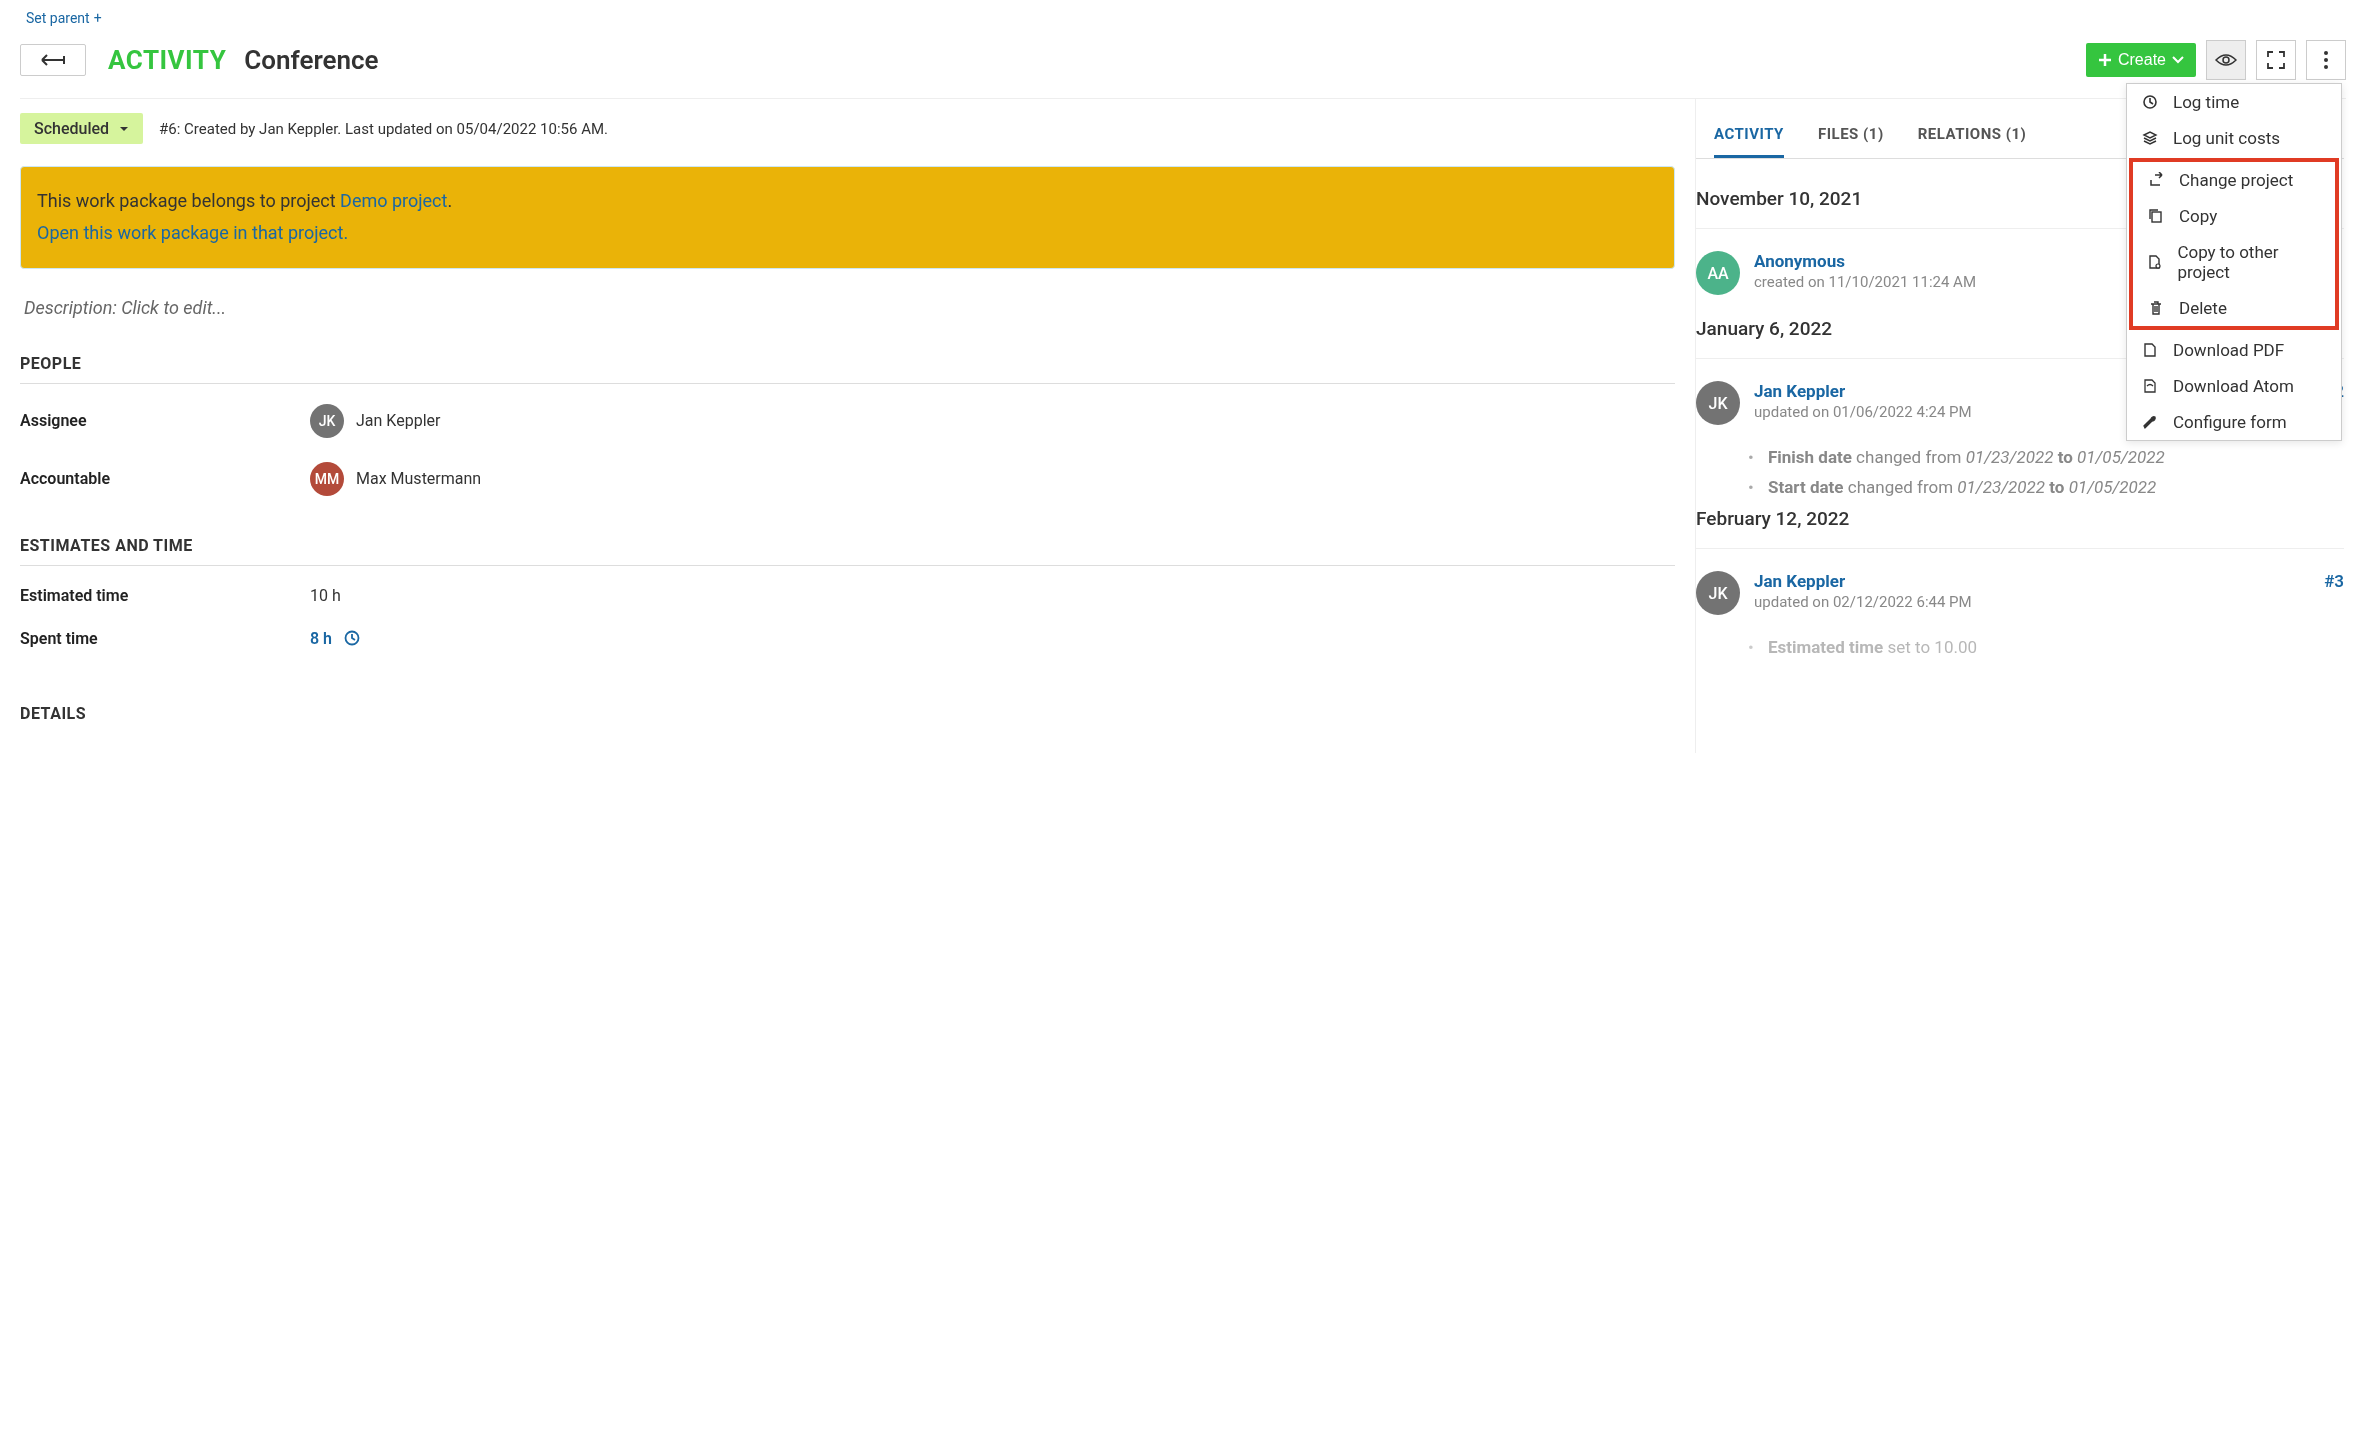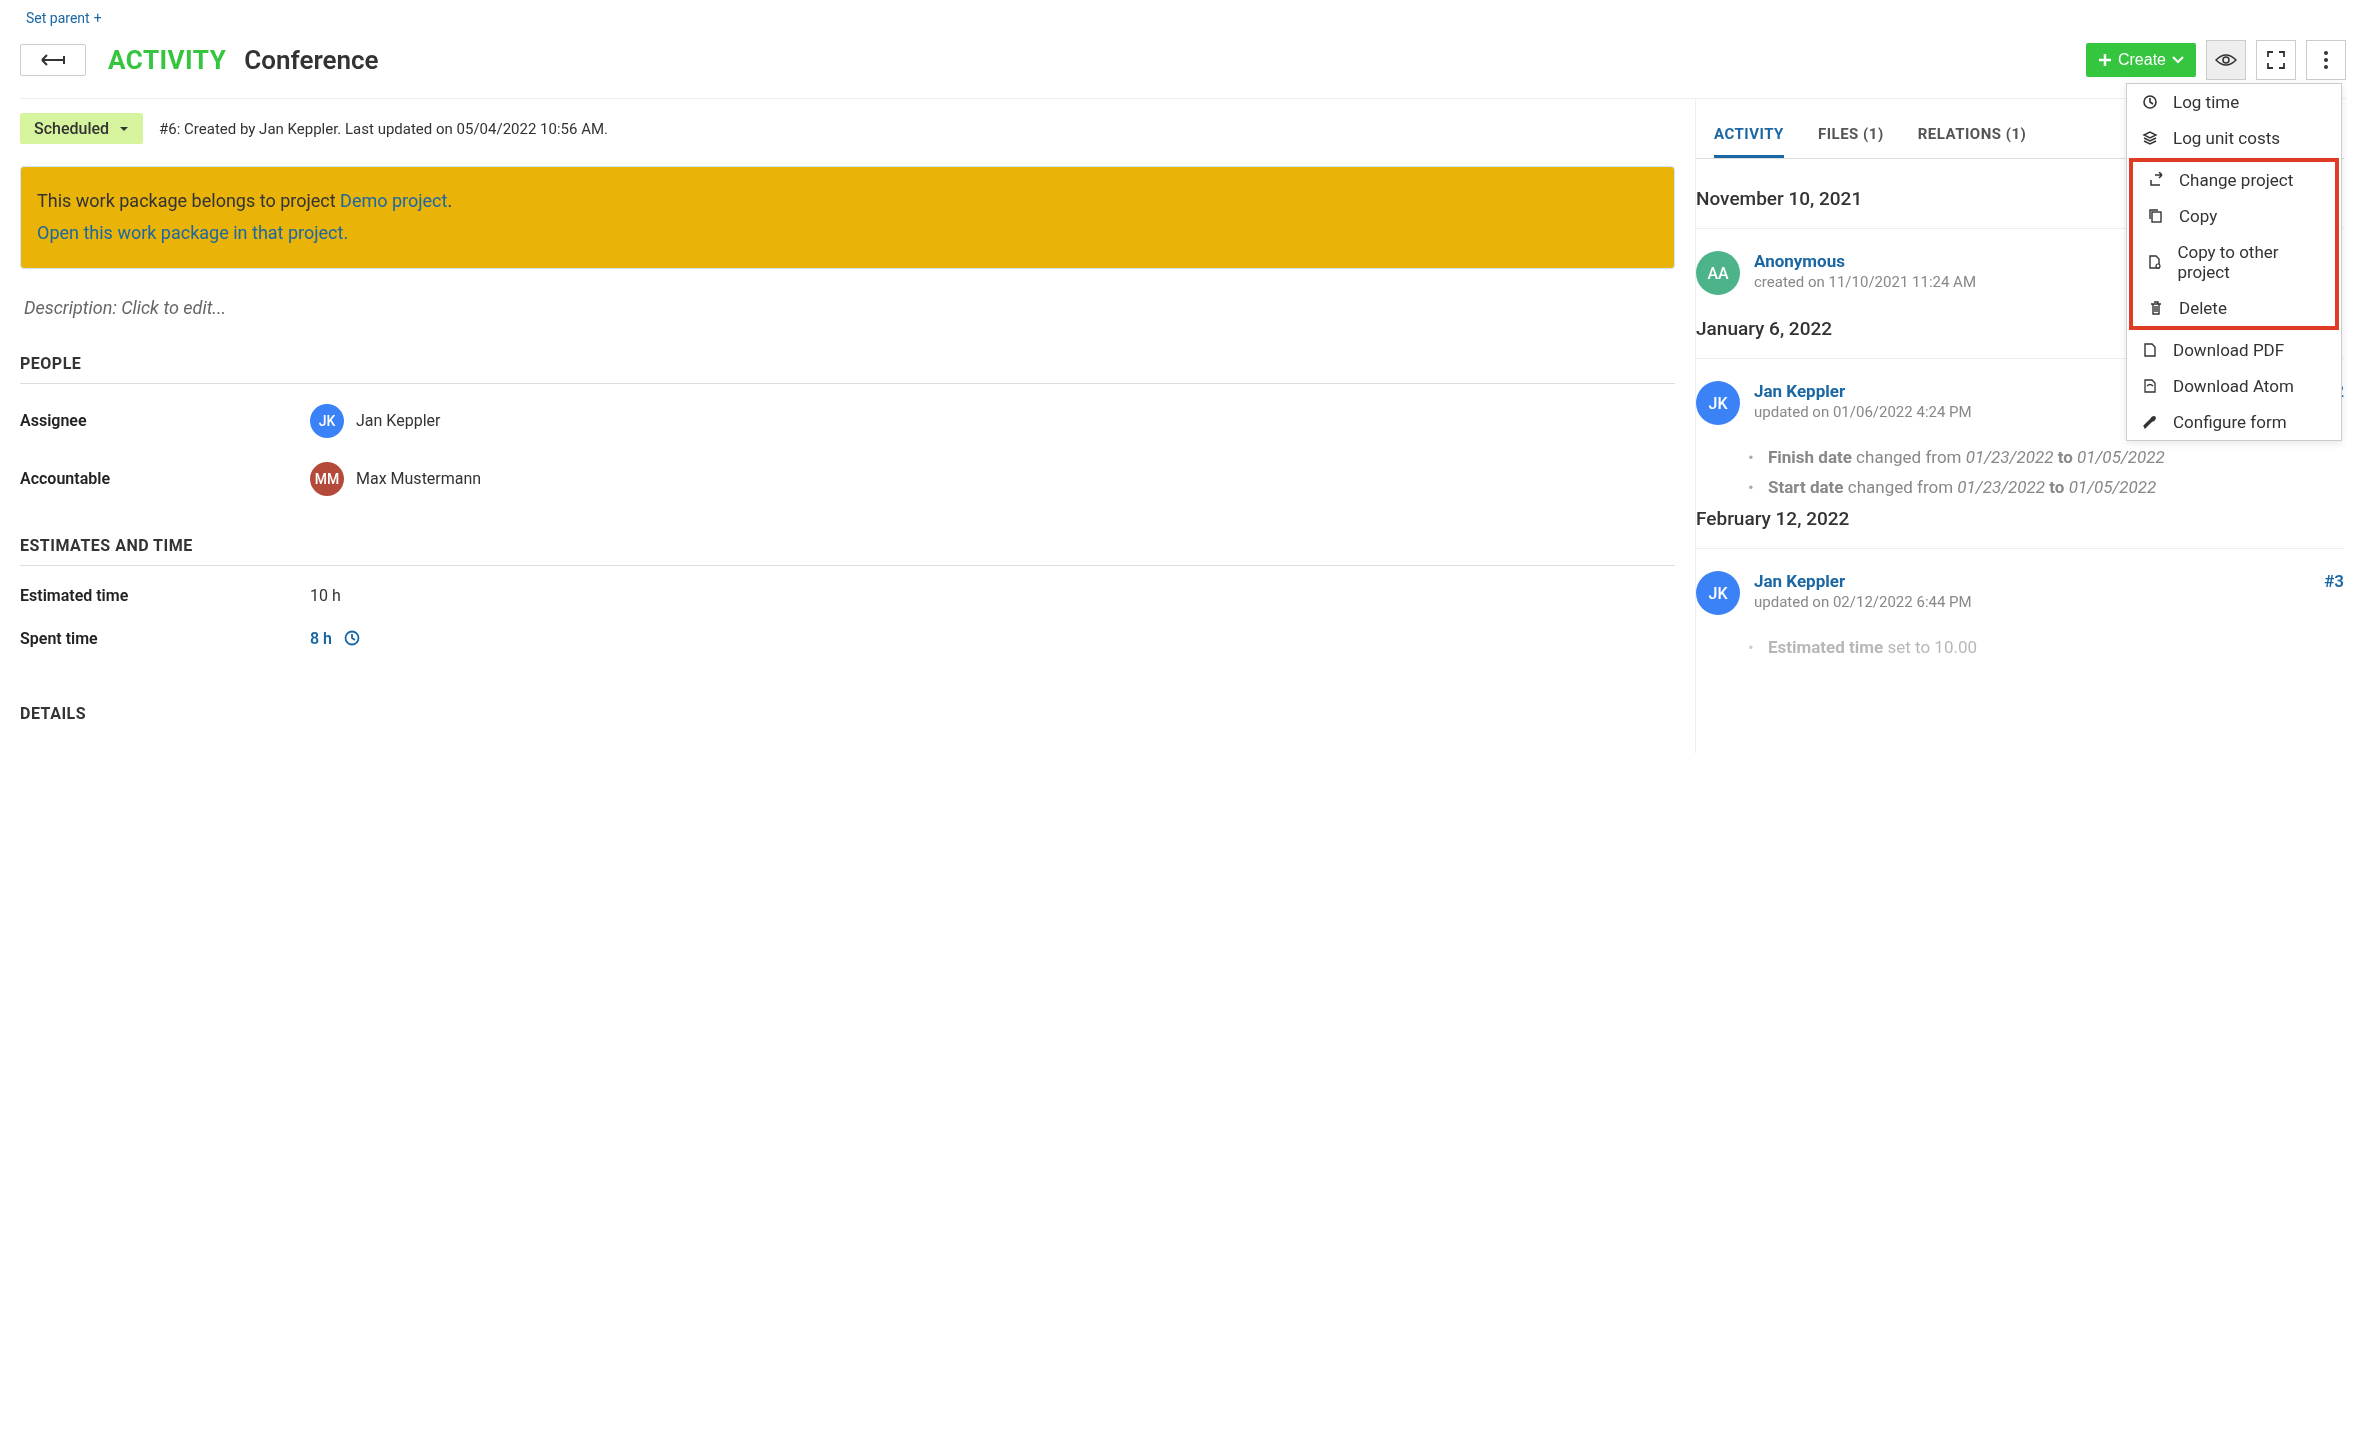--- a/index.html
+++ b/index.html
@@ -163,21 +163,21 @@
   .avatar-sm {
     width: 34px; height: 34px;
     border-radius: 50%;
     display: inline-flex;
     align-items: center;
     justify-content: center;
     color: #fff;
     font-size: 14px;
     font-weight: 500;
   }
-  .av-purple { background: #3b82f6; }
+  .av-purple { background: #737373; }
   .av-red { background: #b34a3a; }
   .av-teal { background: #4cb38a; }
   .blue-text { color: #1a67a3; font-weight: 600; }
   .clock-icon { color: #1a67a3; font-size: 16px; }
 
   
   .tabs {
     display: flex;
     gap: 34px;
     border-bottom: 1px solid #ddd;

